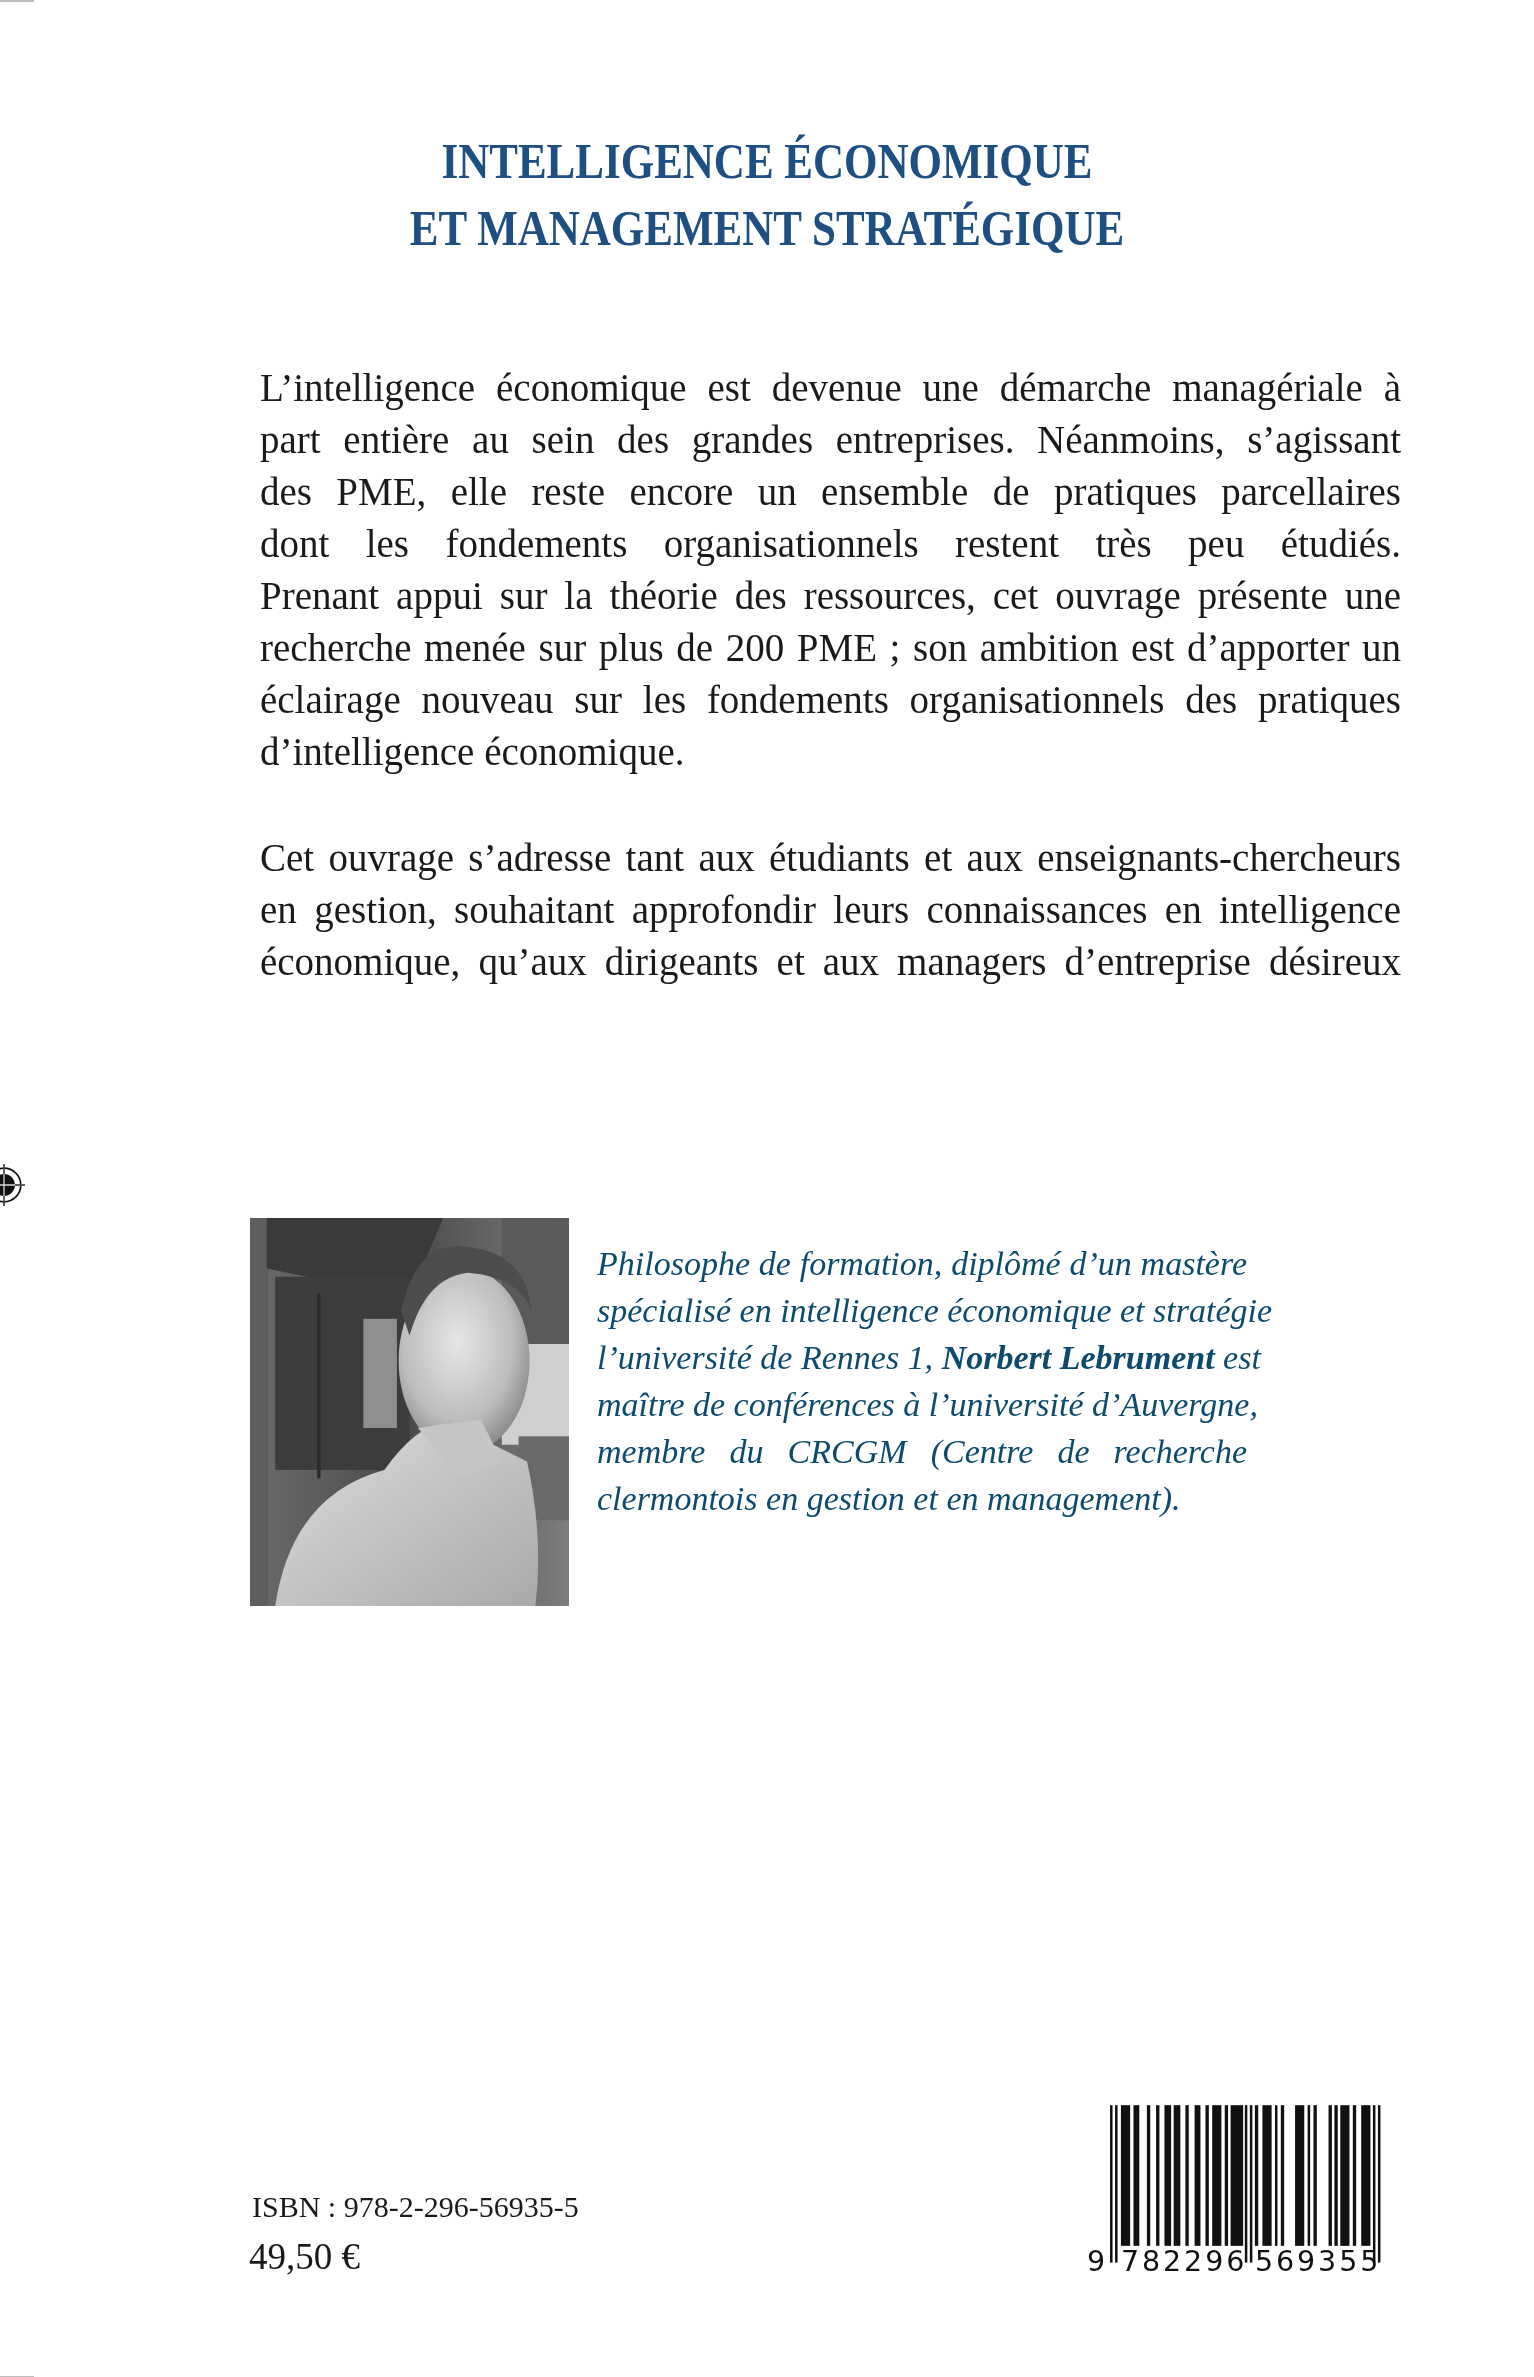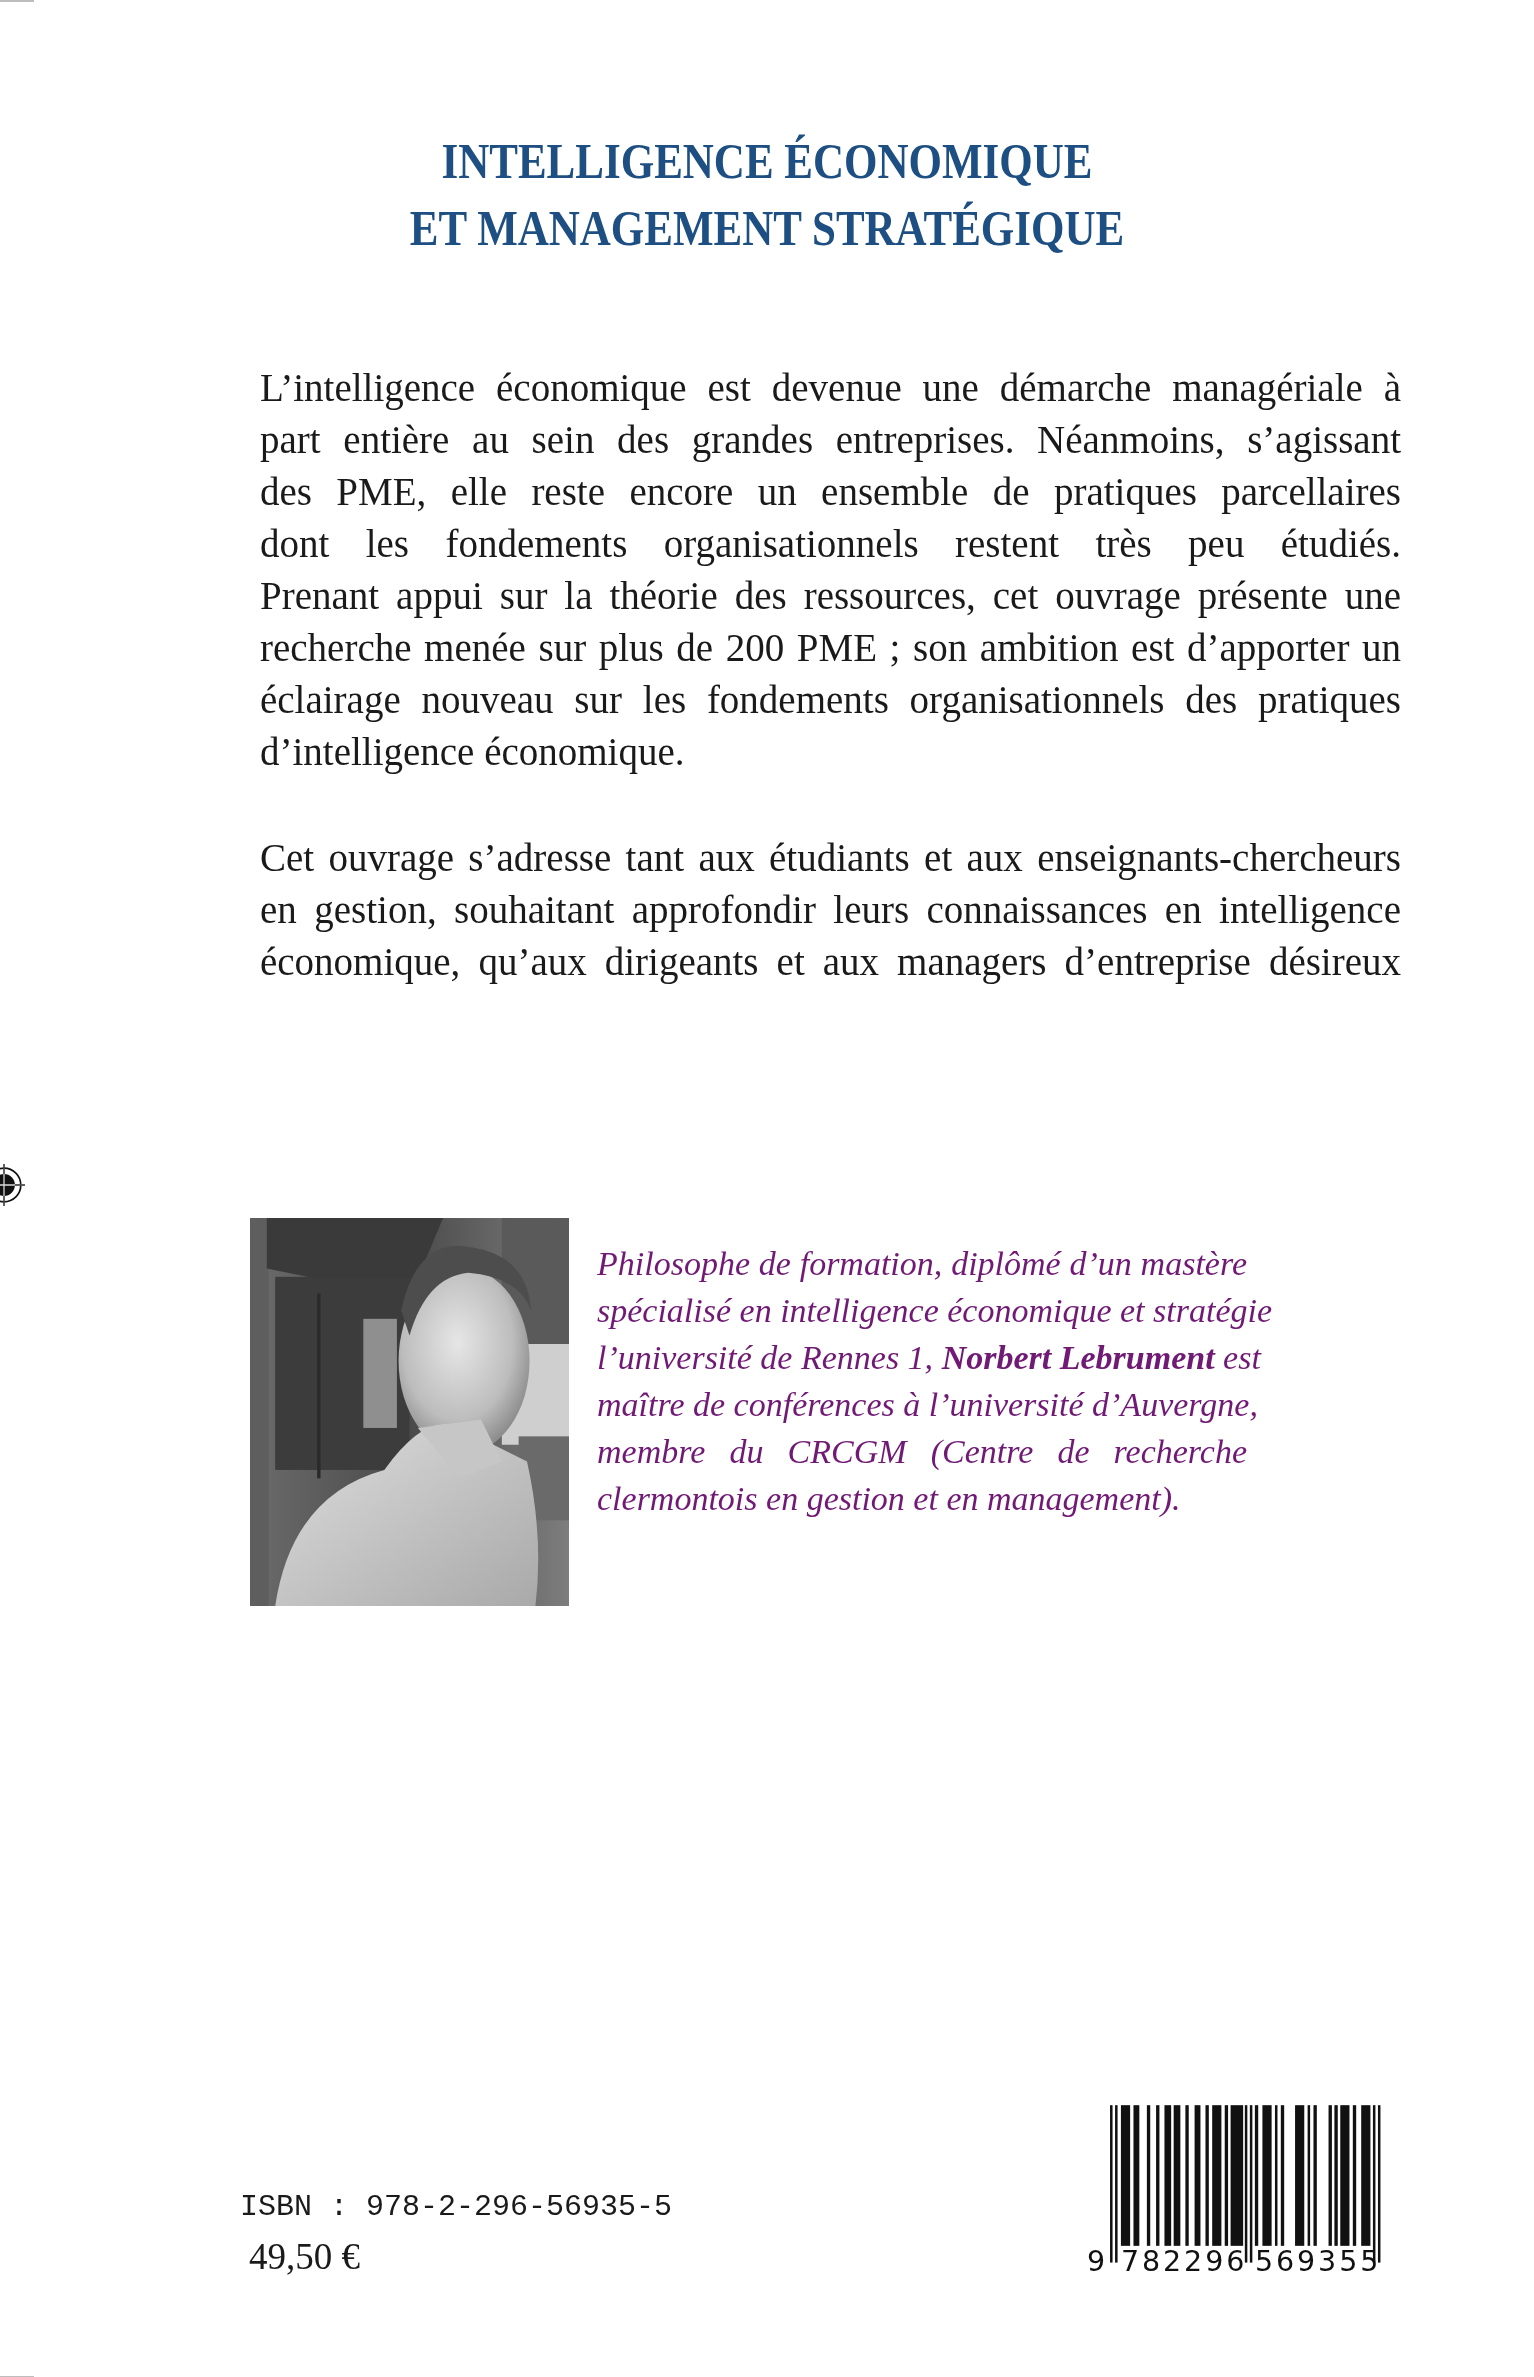--- a/index.html
+++ b/index.html
@@ -31,30 +31,30 @@
     .p1 { top: 362px; }
     .p2 { top: 832px; }
 
     .photo {
       position: absolute; left: 250px; top: 1218px; width: 319px; height: 388px;
       overflow: hidden; background: #8a8a8a;
     }
 
     .bio {
       position: absolute; left: 597px; top: 1240px; width: 650px;
-      font-family: "Liberation Serif", serif; font-style: italic; color: #701a75;
+      font-family: "Liberation Serif", serif; font-style: italic; color: #0c4a6e;
       font-size: 34px; line-height: 47px;
     }
     .bio .ln { display: block; white-space: nowrap; text-align: justify; text-align-last: justify; }
     .bio .ln.last { text-align-last: left; }
     .bio b { font-weight: bold; }
 
     .isbn {
-      position: absolute; left: 240px; top: 2190px;
-      font-family: Liberation Mono, monospace; color: #1a1a1a; font-size: 30px; line-height: 34px;
+      position: absolute; left: 252px; top: 2190px;
+      font-family: Liberation Serif, serif; color: #1a1a1a; font-size: 30px; line-height: 34px;
     }
     .price {
       position: absolute; left: 249px; top: 2237px;
       font-family: "Liberation Serif", serif; color: #1a1a1a; font-size: 37px; line-height: 40px; text-align: right;
     }
 
     .barcode { position: absolute; left: 1087px; top: 2101px; width: 319px; height: 180px; }
     .barcode-digits {
       position: absolute; top: 2247px; left: 1087px;
       font-family: "DejaVu Sans", sans-serif; font-size: 28.5px; color: #111; line-height: 30px;

